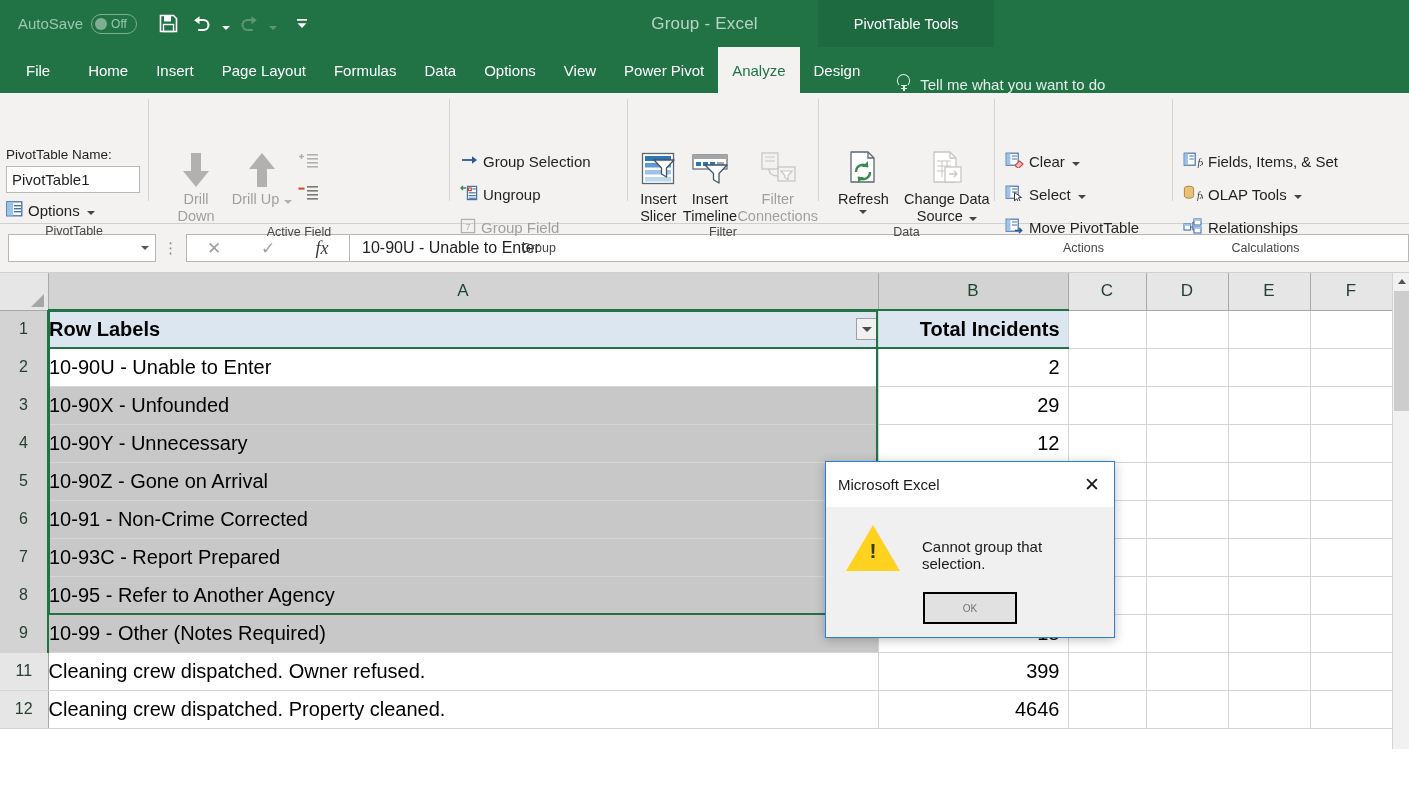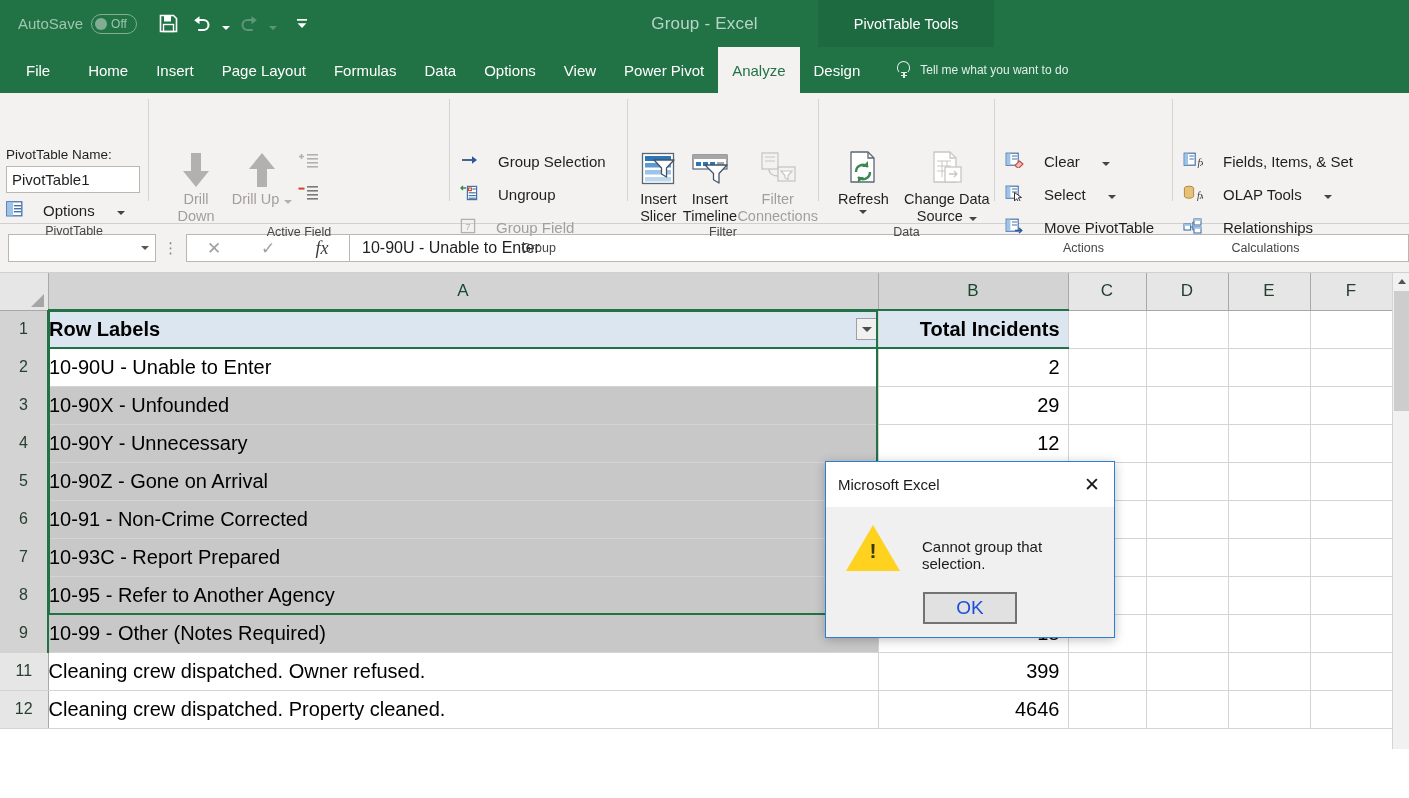--- a/index.html
+++ b/index.html
@@ -63,22 +63,22 @@
     position: relative; height: 46px; background: #217346;
     display: flex; align-items: stretch;
   }
   .rtab {
     display: flex; align-items: center; padding: 0 14px;
     color: #ffffff; font-size: 15px; white-space: nowrap;
   }
   .rtab.first { padding-left: 26px; padding-right: 24px; }
   .rtab.active { background: #f3f2f1; color: #217346; }
   .tellme {
-    display: flex; align-items: center; gap: 9px;
-    color: #e3eee8; font-size: 12px; padding-left: 22px;
+    display: flex; align-items: flex-end; gap: 9px;
+    color: #e3eee8; font-size: 15px; padding-left: 22px;
   }
   .bulb { width: 15px; height: 19px; position: relative; }
   .bulb .glass {
     position: absolute; left: 1px; top: 0; width: 13px; height: 13px;
     border: 1.4px solid #e3eee8; border-radius: 50% 50% 45% 45%;
     border-bottom-color: transparent;
   }
   .bulb .base { position: absolute; left: 4.5px; top: 11px; width: 6px; height: 1.4px; background:#e3eee8; }
   .bulb .base2 { position: absolute; left: 4.5px; top: 14px; width: 6px; height: 1.4px; background:#e3eee8; }
   .bulb .stem { position: absolute; left: 7px; top: 11px; width: 1.4px; height: 6px; background:#e3eee8; }
@@ -97,21 +97,21 @@
   }
   .grp-sep { width: 1px; background: #d6d4d2; margin: 6px 0 22px 0; }
 
   .lbl-small { font-size: 13.5px; color: #201f1e; }
   .txtbox {
     border: 1px solid #b9b7b4; background: #ffffff; height: 27px;
     display: flex; align-items: center; padding: 0 5px;
     font-size: 15px; color: #201f1e; overflow: hidden; white-space: nowrap;
   }
   .smallbtn {
-    display: flex; align-items: center; gap: 20px; height: 27px;
+    display: flex; align-items: center; gap: 5px; height: 27px;
     font-size: 15px; color: #201f1e; white-space: nowrap;
   }
   .smallbtn.disabled { color: #a19f9d; }
   .caret-s {
     width: 0; height: 0; border-left: 4px solid transparent; border-right: 4px solid transparent;
     border-top: 4px solid #444; margin-left: 2px; align-self: center; margin-top: 4px;
   }
   .caret-s.dis { border-top-color: #b3b1af; }
 
   .bigbtn {
@@ -249,23 +249,23 @@
     border-left: 27px solid transparent; border-right: 27px solid transparent;
     border-bottom: 46px solid #ffd21f;
   }
   .warn-tri .bang {
     position: absolute; left: 0; right: 0; top: 15px; text-align: center;
     font-size: 21px; font-weight: bold; color: #3a3a00; line-height: 22px;
   }
   .dlg-msg { font-size: 15px; color: #1a1a1a; padding-top: 13px; }
   .dlg-foot { height: 58px; display: flex; align-items: center; justify-content: center; }
   .okbtn {
-    width: 94px; height: 32px; background: #e1e1e1; border: 2px solid #737373;
+    width: 94px; height: 32px; background: #e1e1e1; border: 2px solid #000000;
     display: flex; align-items: center; justify-content: center;
-    font-size: 19px; color: #1d4ed8;
+    font-size: 10px; color: #737373;
   }
 </style>
 </head>
 <body>
 
 <div id="app">
 
   <div class="titlebar">
     <div class="qat">
       <div class="autosave-wrap">

